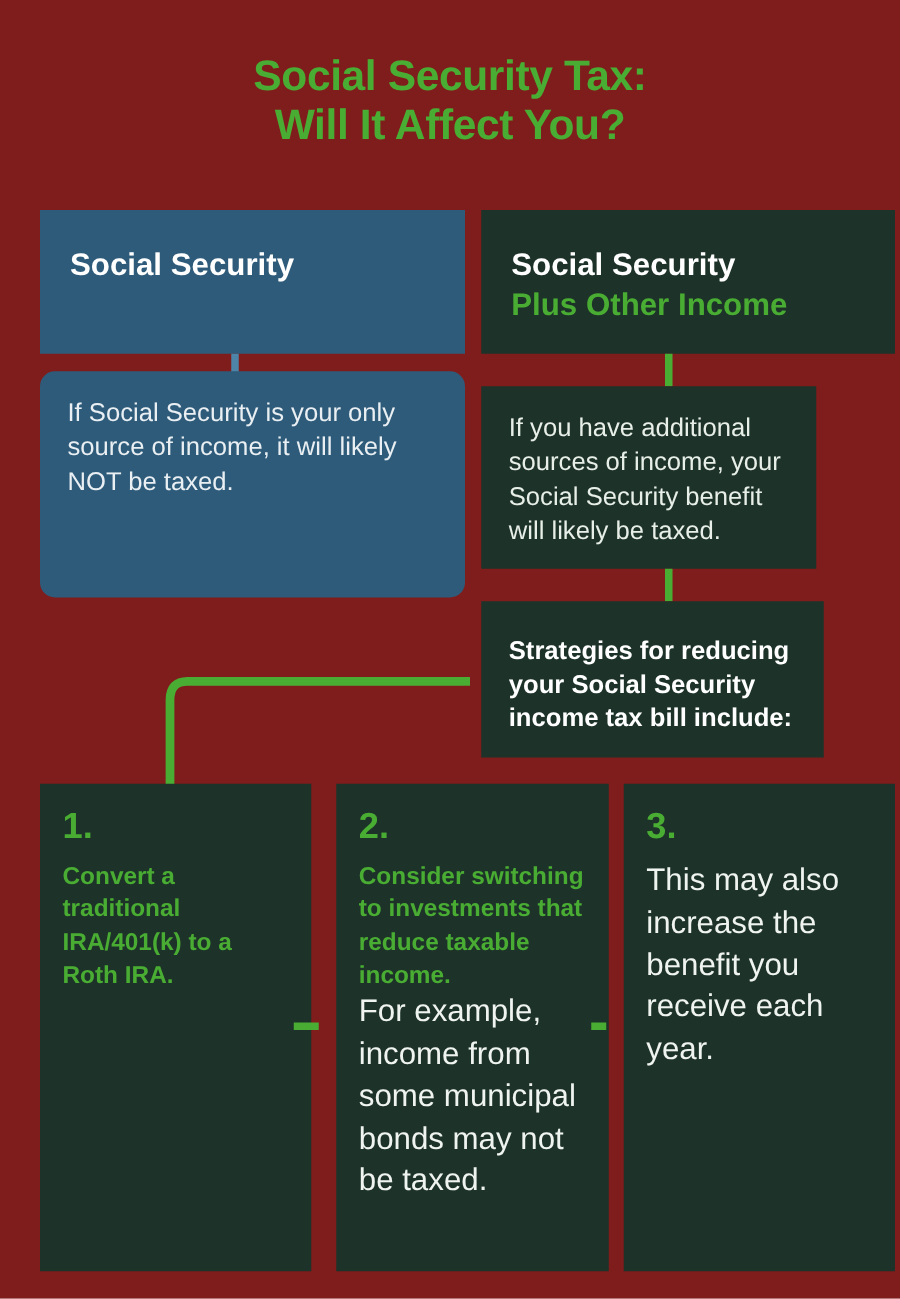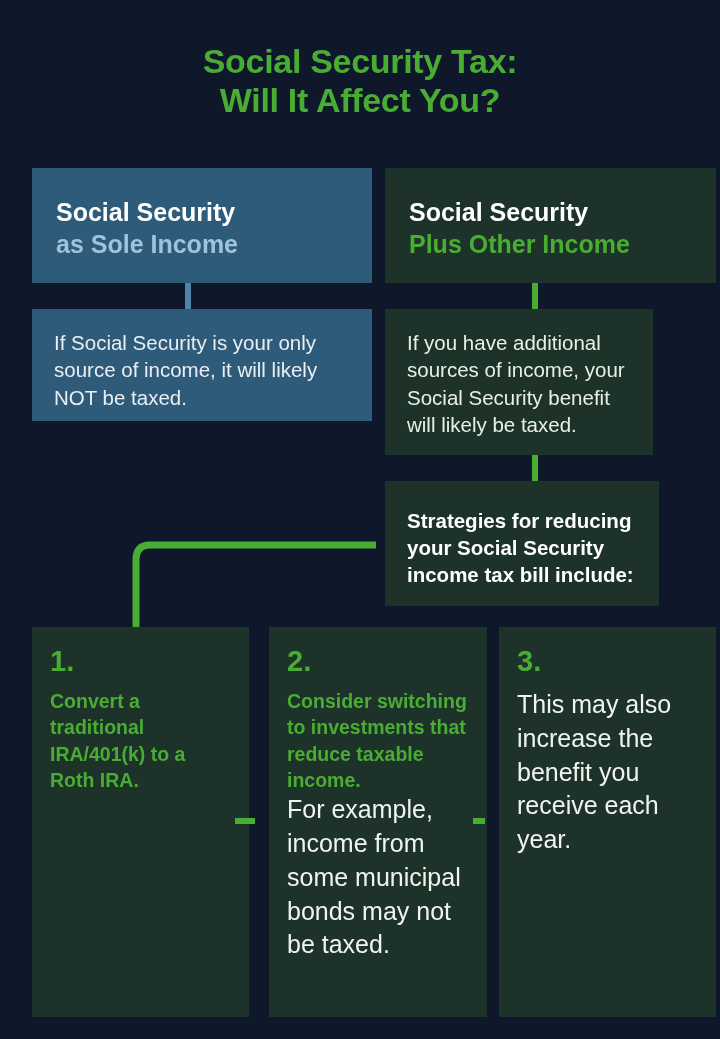--- a/index.html
+++ b/index.html
@@ -9,21 +9,21 @@
     height: 1039px;
     background: #ffffff;
     font-family: "Liberation Sans", sans-serif;
     overflow: hidden;
   }
 
   #infographic {
     position: relative;
     width: 720px;
     height: 1039px;
-    background: #0f172a;
+    background: #7f1d1d;
   }
 
   
   .title {
     position: absolute;
     left: 0;
     top: 42px;
     width: 720px;
     text-align: center;
     color: #4aad33;
@@ -118,26 +118,25 @@
 
 <div id="infographic">
 
   <div class="title">
     <span class="title-line">Social Security Tax:</span>
     <span class="title-line">Will It Affect You?</span>
   </div>
 
   <div class="box box-blue hdr hdr-blue" style="left:18px; top:168px; width:340px; height:115px;">
     <span class="l1">Social Security</span>
-    <span class="l2">as Sole Income</span>
   </div>
 
   <div class="conn conn-v-blue" style="left:185px; top:283px; width:6px; height:26px;"></div>
 
-  <div class="box box-blue body-box" style="left:18px; top:309px; width:340px; height:112px;">
+  <div class="box box-blue body-box" style="left:18px; top:297px; width:340px; height:181px;border-radius:12px;">
     <span>If Social Security is your only source of income, it will likely NOT be taxed.</span>
   </div>
 
   <div class="box box-green hdr hdr-green" style="left:371px; top:168px; width:331px; height:115px;">
     <span class="l1">Social Security</span>
     <span class="l2">Plus Other Income</span>
   </div>
 
   <div class="conn conn-v-green" style="left:532px; top:283px; width:6px; height:26px;"></div>
 

